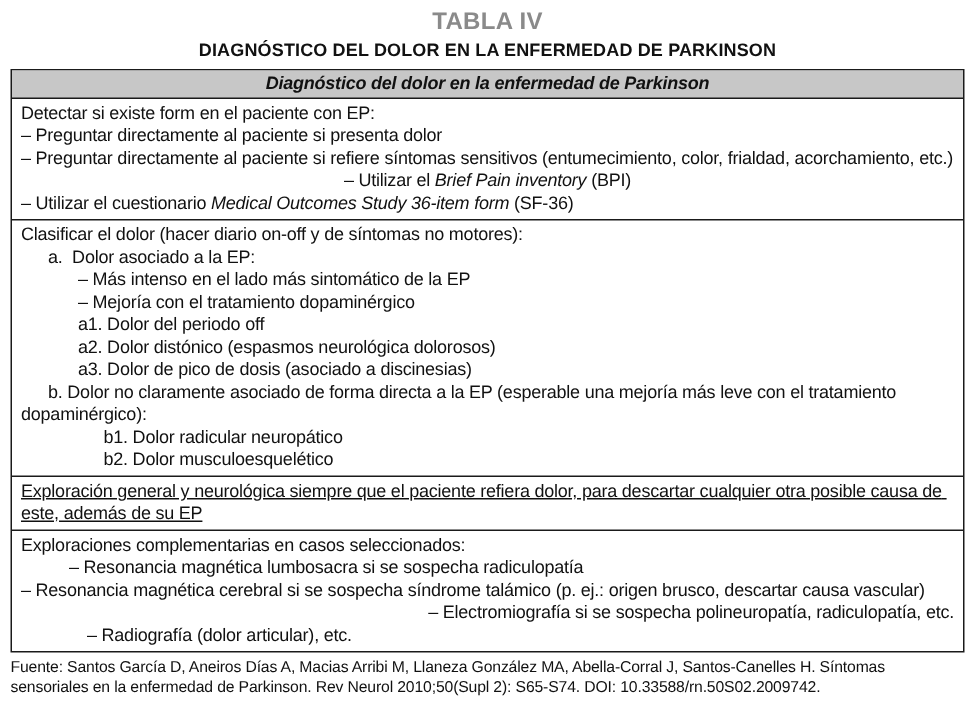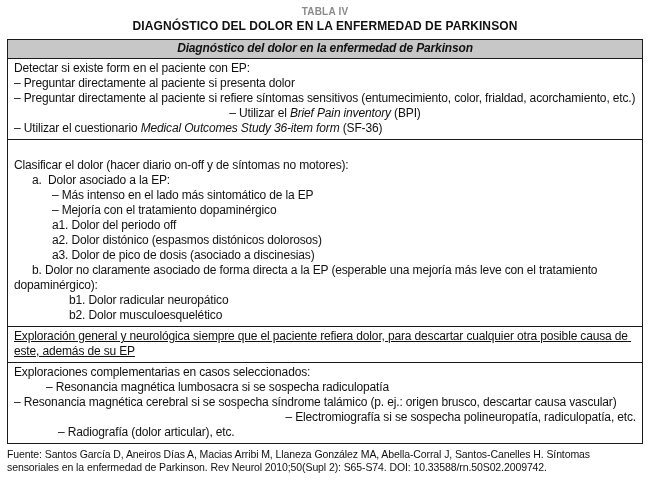--- a/index.html
+++ b/index.html
@@ -5,21 +5,21 @@
   html, body { margin: 0; padding: 0; background: #ffffff; }
   body {
     width: 650px; height: 484px; overflow: hidden;
     font-family: "Liberation Sans", sans-serif;
     color: #111;
     -webkit-font-smoothing: antialiased;
   }
   .page { padding: 5px 7px 0 7px; box-sizing: border-box; width: 650px; height: 484px; }
 
   .pretitle {
-    text-align: center; font-weight: bold; font-size: 10px;
+    text-align: center; font-weight: bold; font-size: 16px;
     color: #8a8a8a; letter-spacing: 0.2px; margin: 1px 0 2px 0;
   }
   .doc-title {
     text-align: center; font-weight: bold; font-size: 12px;
     color: #111; margin: 0 0 6px 0; letter-spacing: 0.1px;
   }
 
   .dtable {
     border: 1px solid #1a1a1a;
     font-size: 12px; line-height: 15px; letter-spacing: -0.15px;
@@ -54,26 +54,26 @@
     <div class="thead">Diagnóstico del dolor en la enfermedad de Parkinson</div>
     <div>
         <div class="section">
           <div class="line" style="padding-left: 0px; text-indent: 0px;"><span>Detectar si existe form en el paciente con EP:</span></div>
           <div class="line" style="padding-left: 10px; text-indent: -10px;"><span>– Preguntar directamente al paciente si presenta dolor</span></div>
           <div class="line" style="padding-left: 10px; text-indent: -10px;"><span>– Preguntar directamente al paciente si refiere síntomas sensitivos (entumecimiento, color, frialdad, acorchamiento, etc.)</span></div>
           <div class="line" style="padding-left: 10px; text-indent: -10px; text-align: center;"><span>– Utilizar el </span><span class="it">Brief Pain inventory</span><span> (BPI)</span></div>
           <div class="line" style="padding-left: 10px; text-indent: -10px;"><span>– Utilizar el cuestionario </span><span class="it">Medical Outcomes Study 36-item form</span><span> (SF-36)</span></div>
         </div>
         <div class="section">
-          <div class="line" style="padding-left: 0px; text-indent: 0px; margin-top: 16px;"><span>Clasificar el dolor (hacer diario on-off y de síntomas no motores):</span></div>
+          <div class="line" style="padding-left: 0px; text-indent: 0px;"><span>Clasificar el dolor (hacer diario on-off y de síntomas no motores):</span></div>
           <div class="line" style="padding-left: 18px; text-indent: 0px;"><span>a.  Dolor asociado a la EP:</span></div>
           <div class="line" style="padding-left: 48px; text-indent: -10px;"><span>– Más intenso en el lado más sintomático de la EP</span></div>
           <div class="line" style="padding-left: 48px; text-indent: -10px;"><span>– Mejoría con el tratamiento dopaminérgico</span></div>
           <div class="line" style="padding-left: 38px; text-indent: 0px;"><span>a1. Dolor del periodo off</span></div>
-          <div class="line" style="padding-left: 38px; text-indent: 0px;"><span>a2. Dolor distónico (espasmos distónicos dolorosos)</span></div>
+          <div class="line" style="padding-left: 38px; text-indent: 0px;"><span>a2. Dolor distónico (espasmos neurológica dolorosos)</span></div>
           <div class="line" style="padding-left: 38px; text-indent: 0px;"><span>a3. Dolor de pico de dosis (asociado a discinesias)</span></div>
           <div class="line" style="padding-left: 0px; text-indent: 18px;"><span>b. Dolor no claramente asociado de forma directa a la EP (esperable una mejoría más leve con el tratamiento dopaminérgico):</span></div>
           <div class="line" style="padding-left: 55px; text-indent: 0px;"><span>b1. Dolor radicular neuropático</span></div>
           <div class="line" style="padding-left: 55px; text-indent: 0px;"><span>b2. Dolor musculoesquelético</span></div>
         </div>
         <div class="section">
           <div class="line" style="padding-left: 0px; text-indent: 0px; text-decoration: underline;"><span>Exploración general y neurológica siempre que el paciente refiera dolor, para descartar cualquier otra posible causa de este, además de su EP</span></div>
         </div>
         <div class="section">
           <div class="line" style="padding-left: 0px; text-indent: 0px;"><span>Exploraciones complementarias en casos seleccionados:</span></div>

